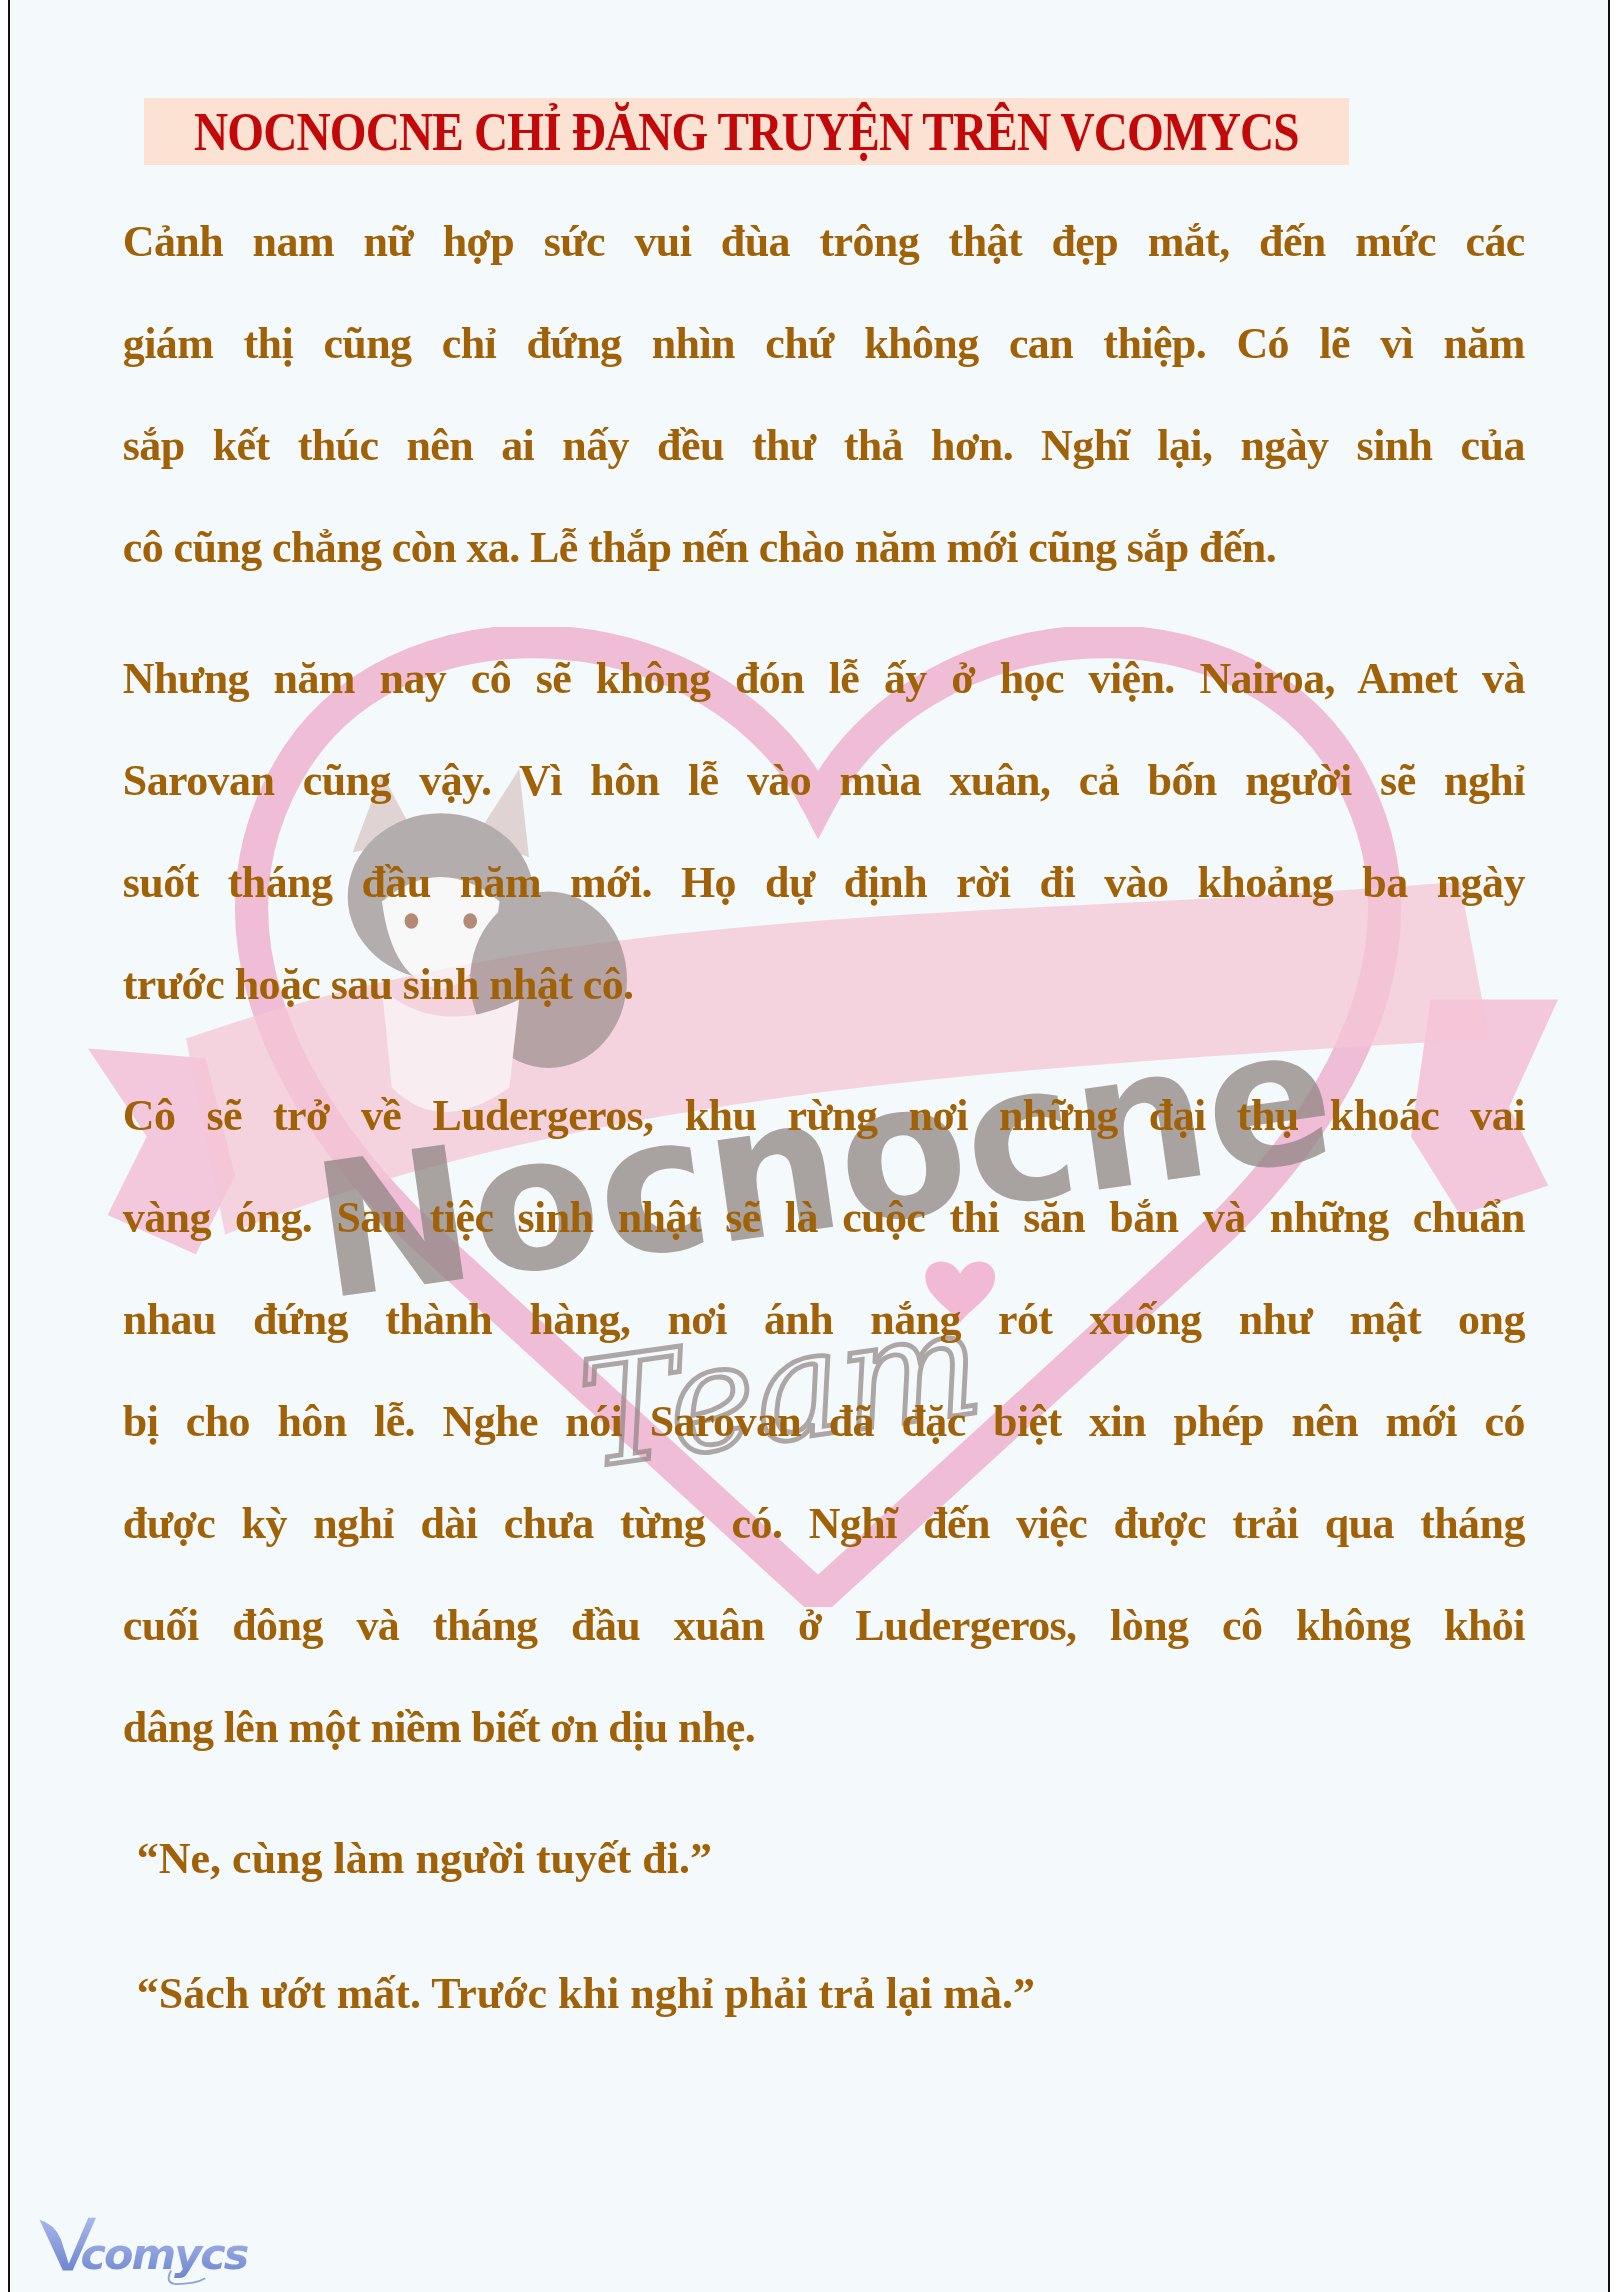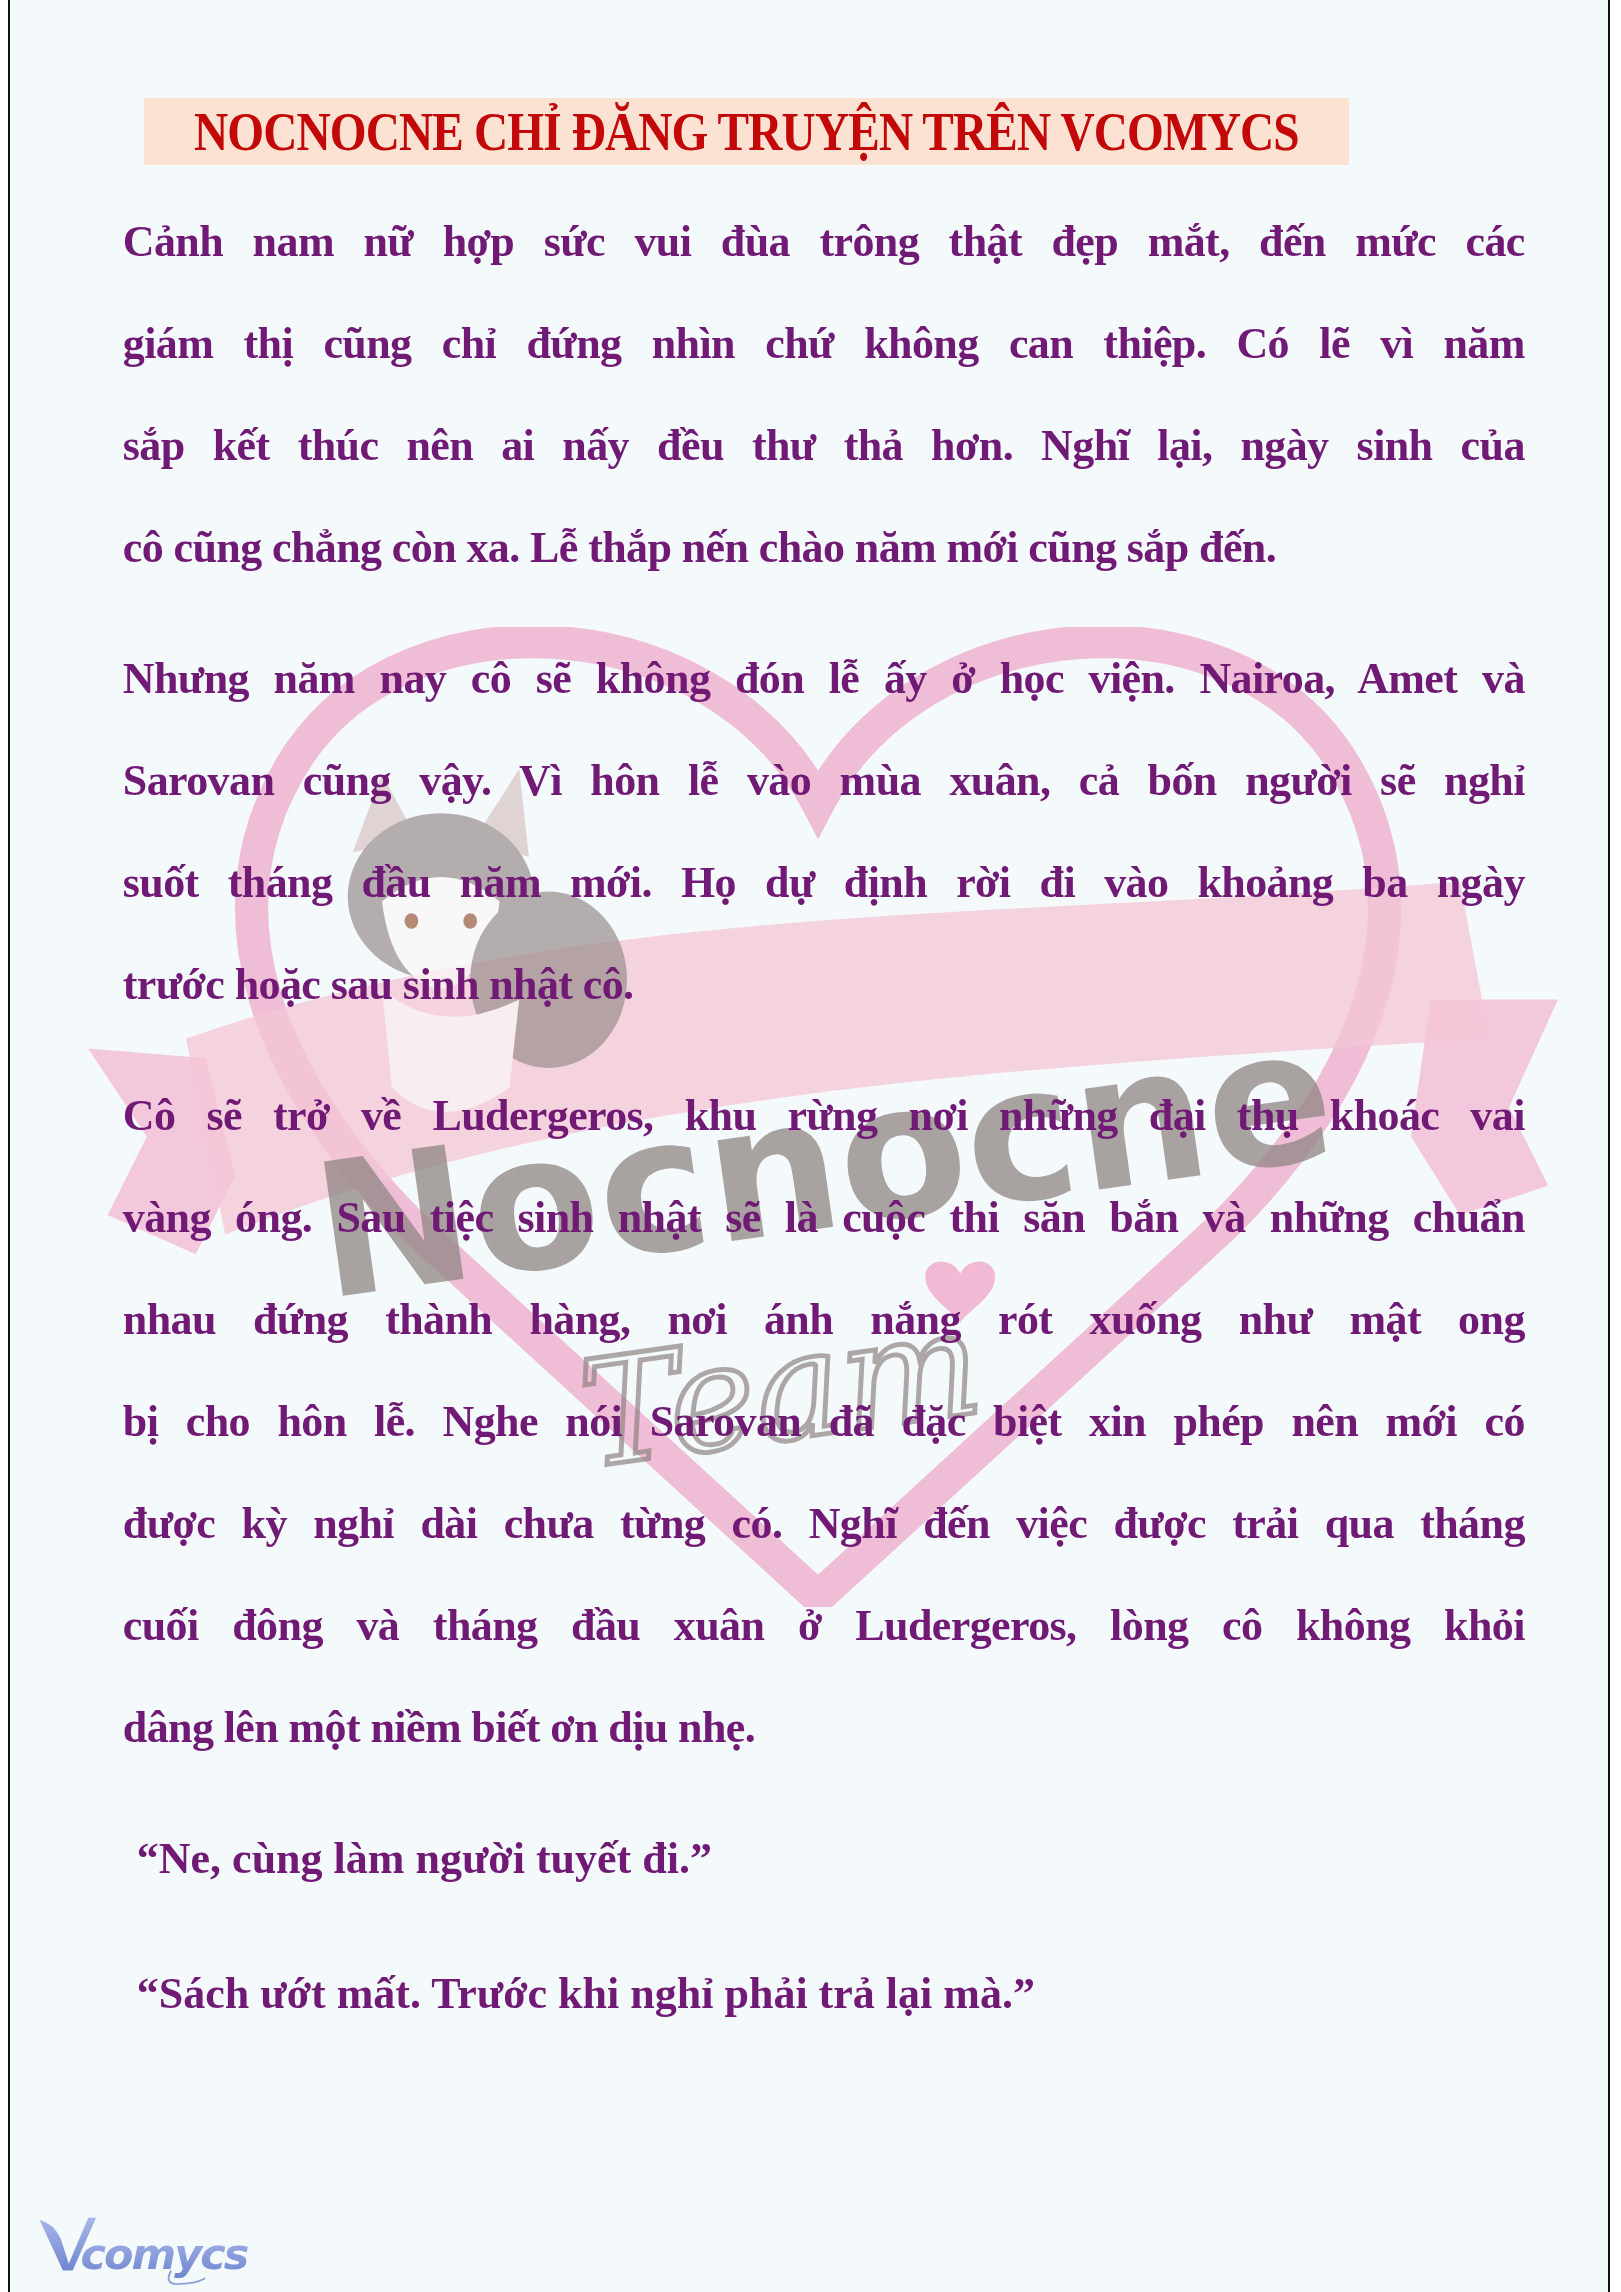--- a/index.html
+++ b/index.html
@@ -56,21 +56,21 @@
     line-height: 1;
   }
   .content {
     position: absolute;
     left: 113px;
     top: 191px;
     width: 1402px;
     z-index: 2;
     font-family: "Liberation Serif", "DejaVu Serif", serif;
     font-weight: bold;
-    color: #701a75;
+    color: #a16207;
     font-size: 44px;
   }
   .para {
     margin: 0 0 29px 0;
     line-height: 102px;
     text-align: justify;
     text-align-last: left;
   }
   .line {
     display: block;

